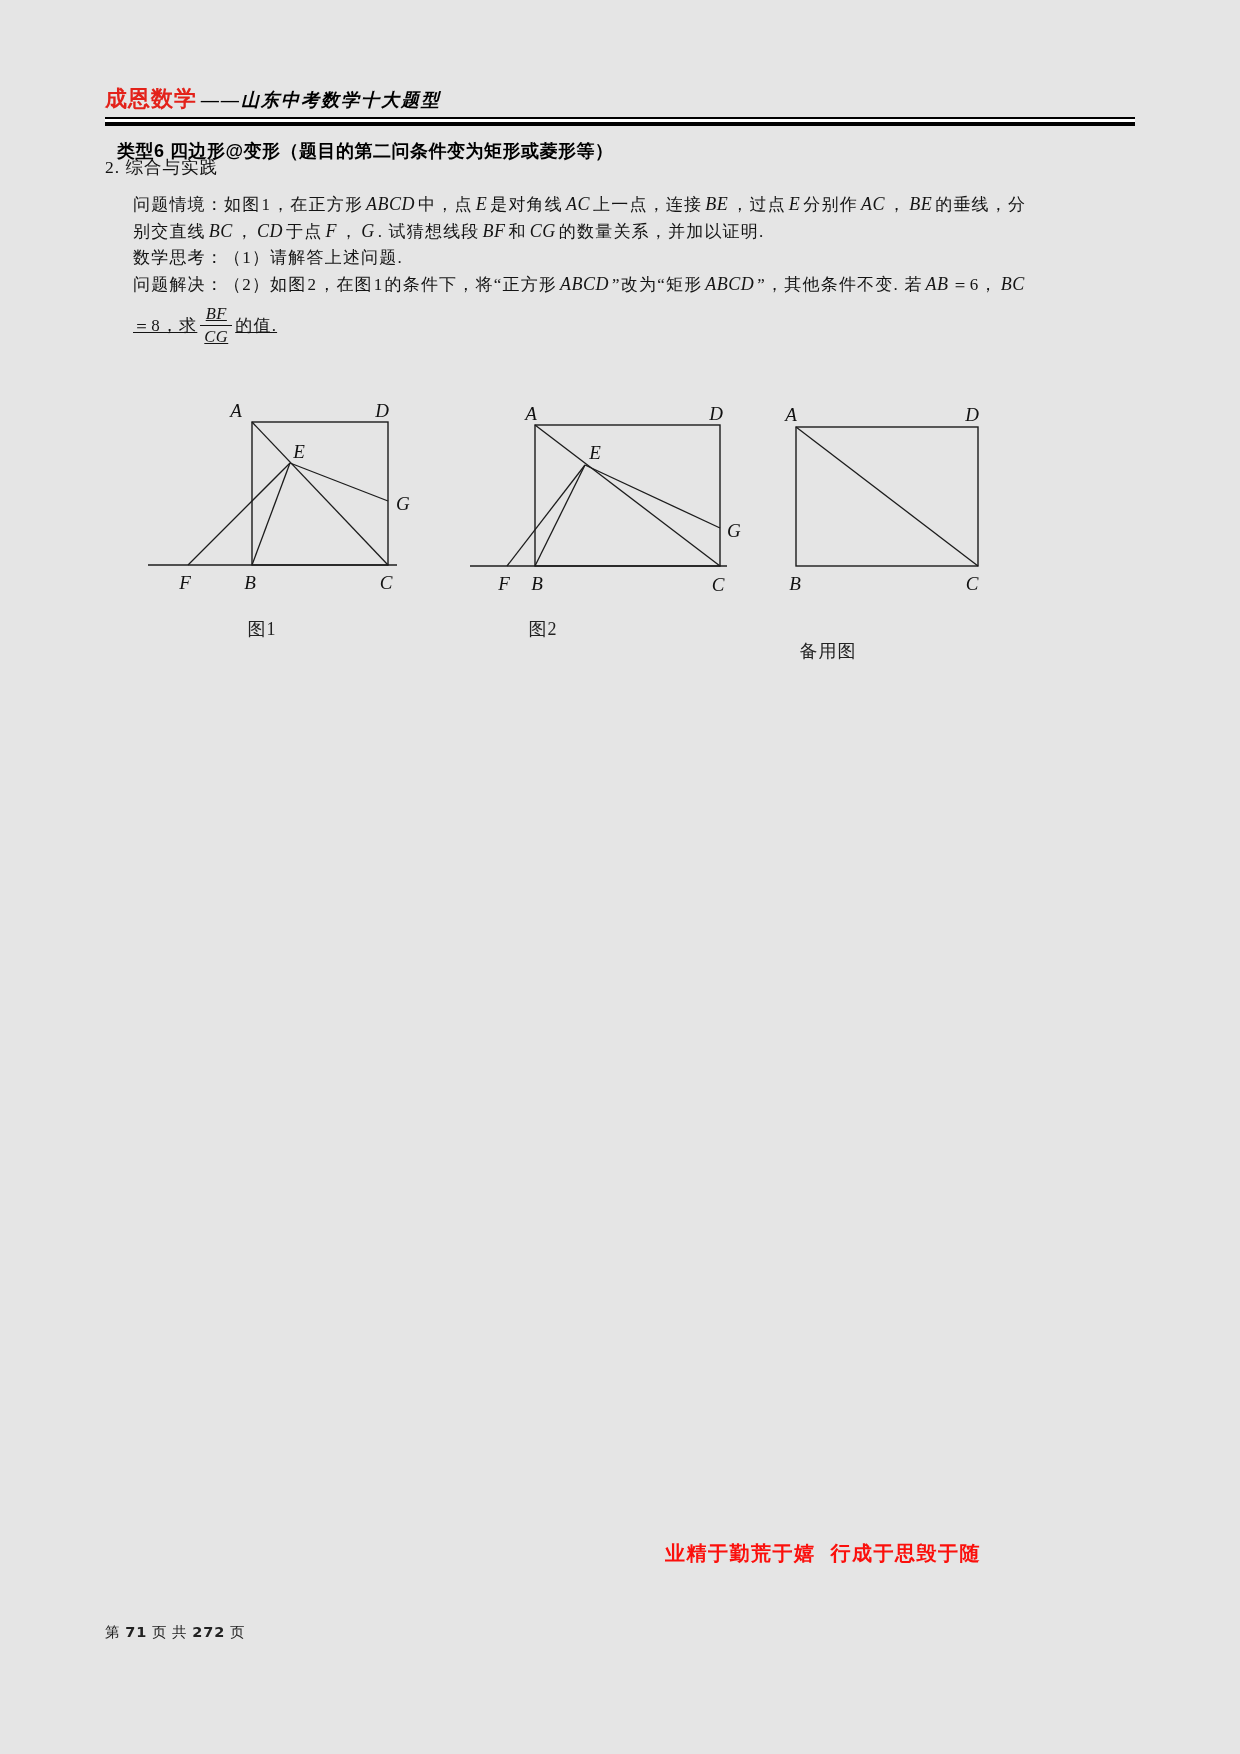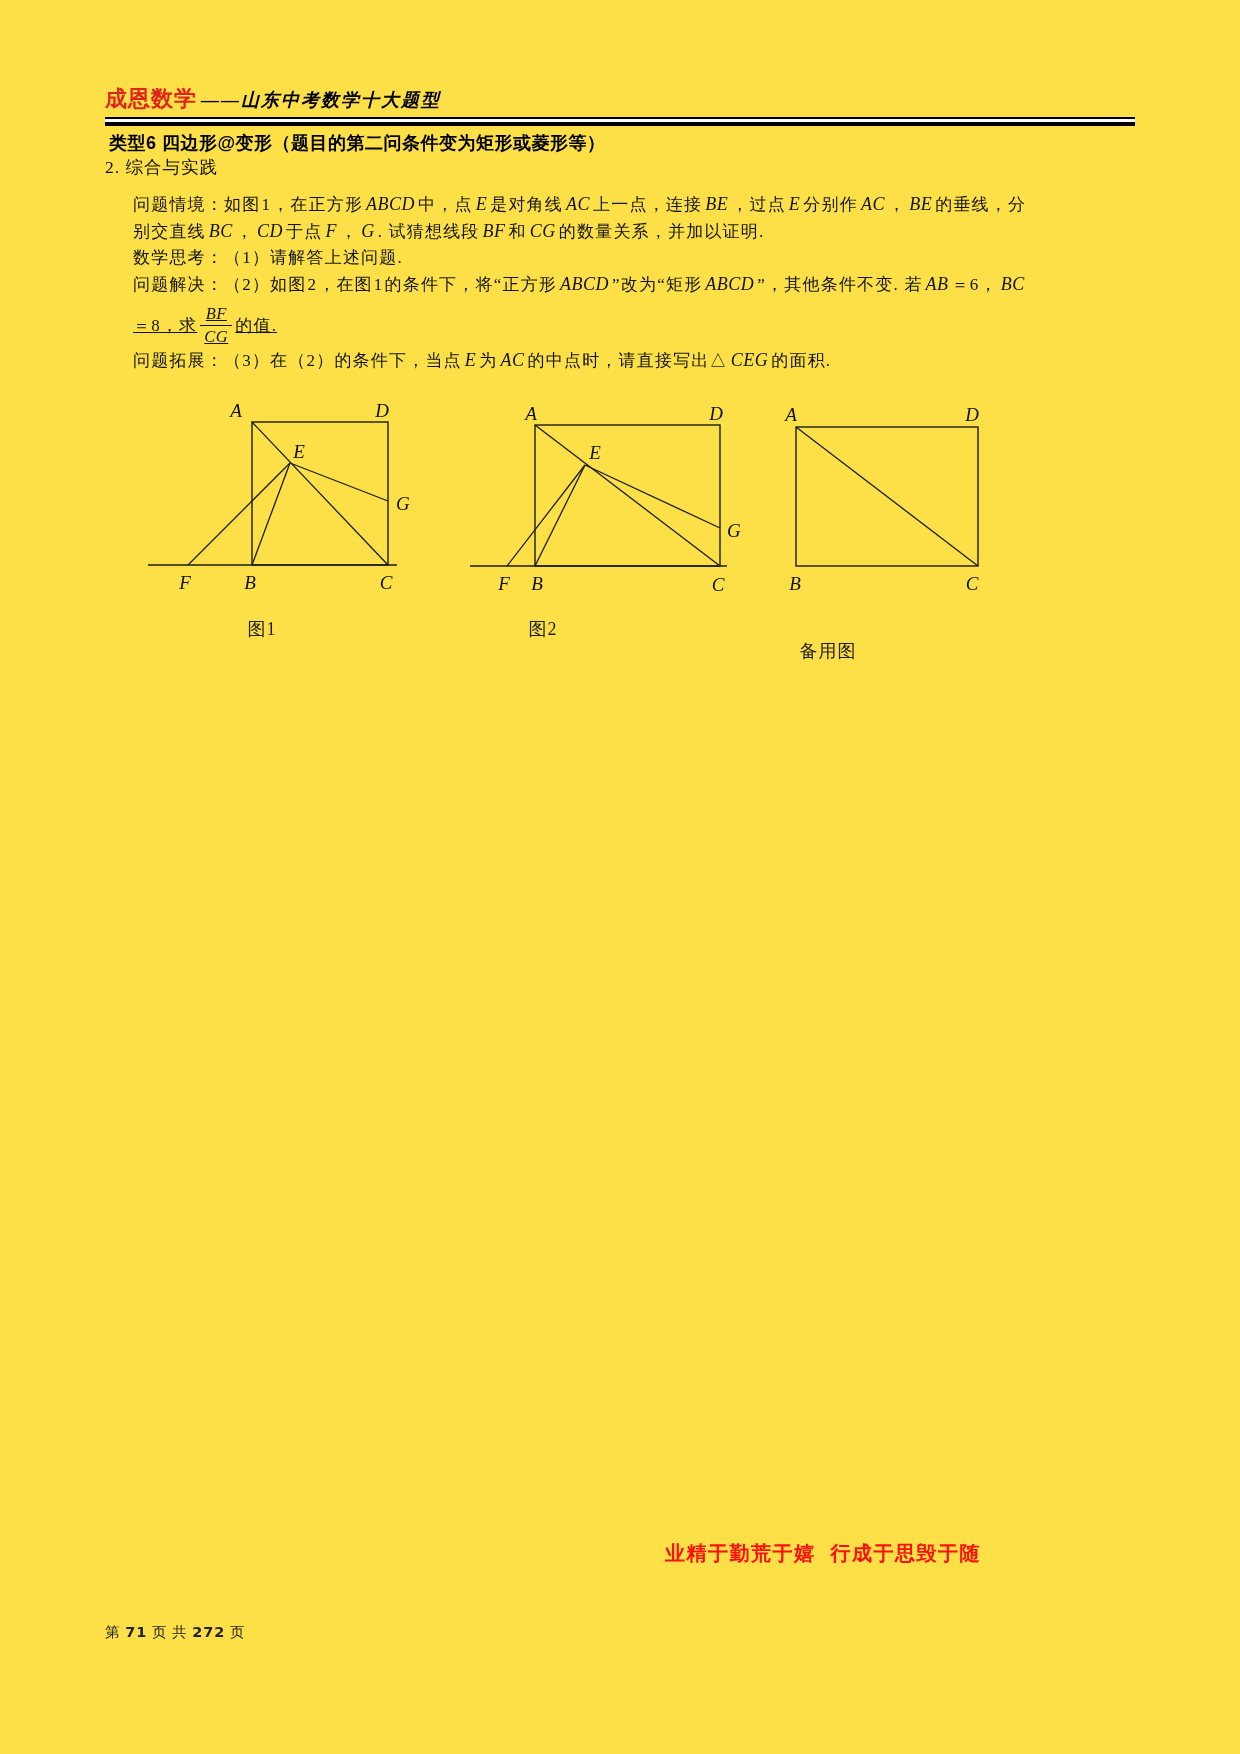--- a/index.html
+++ b/index.html
@@ -1,37 +1,37 @@
 <!DOCTYPE html>
 <html style="--brand-red: #e3221a; --slogan-red: #fb100c; --text: #111111; --line: #1c1c1c;"><head>
 <meta charset="utf-8">
 <style>
   html,body{margin:0;padding:0;background:#9a9a9a;}
   .page{
-    position:relative;width:1240px;height:1754px;background:#fde047;
+    position:relative;width:1240px;height:1754px;background:#e5e5e5;
     font-family:"Liberation Serif",serif;color:#111;overflow:hidden;margin:0 auto;
   }
   .abs{position:absolute;}
   
   .hdr{left:105px;top:84px;width:1030px;white-space:nowrap;}
   .brand{
     font-family:"Liberation Sans",sans-serif;font-weight:bold;font-size:22px;
     color:var(--brand-red,#e3221a);letter-spacing:1px;
   }
   .hdr-sub{
     font-family:"Liberation Serif",serif;font-style:italic;font-weight:bold;
     font-size:18px;color:#000;letter-spacing:2px;margin-left:4px;
   }
   .double-rule{
     left:105px;top:117px;width:1030px;height:3px;background:#fff;
     border-top:2.5px solid #000;border-bottom:4px solid #000;
   }
   
   .sec-title{
-    left:105px;top:127px;width:1060px;margin:4px;
+    left:105px;top:127px;width:1060px;margin:12px;
     font-family:"Liberation Sans",sans-serif;font-weight:bold;font-size:18px;
     color:#000;letter-spacing:0.5px;white-space:nowrap;
   }
   .q-head{left:105px;top:155px;font-size:17.5px;letter-spacing:1px;white-space:nowrap;}
   .line{left:133px;font-size:17px;letter-spacing:1.2px;white-space:nowrap;color:#141414;}
   .seg-cn{font-family:"Liberation Serif",serif;}
   .seg-it{font-family:"Liberation Serif",serif;font-style:italic;font-size:18px;padding:0 3px;letter-spacing:0.5px;}
   .seg-num{font-family:"Liberation Serif",serif;padding:0 1px;}
   .seg-b{font-weight:bold;}
   .frac-line{display:flex;align-items:center;height:52px;text-decoration:underline;}
@@ -80,21 +80,20 @@
 
   <div class="abs line frac-line" style="top:299px">
     <span><span class="seg-cn">＝8，求</span></span>
     <span class="frac">
       <span class="fnum">BF</span>
       <span class="fden">CG</span>
     </span>
     <span><span class="seg-cn">的值.</span></span>
   </div>
 
-  <div class="abs line" style="top:349px"><span class="seg-cn">问题拓展：（3）在（2）的条件下，当点</span><span class="seg-it">E</span><span class="seg-cn">为</span><span class="seg-it">AC</span><span class="seg-cn">的中点时，请直接写出△</span><span class="seg-it">CEG</span><span class="seg-cn">的面积.</span></div>
 
   <svg class="abs fig" style="left:140px;top:395px" width="270" height="205" viewBox="140 395 270 205">
     <rect x="252" y="422" width="136" height="143" stroke-width="1.4"></rect>
     <line x1="148" y1="565" x2="397" y2="565" stroke-width="1.7"></line>
     <line x1="252" y1="422" x2="388" y2="565" stroke-width="1.3"></line>
     <line x1="290" y1="463" x2="188" y2="565" stroke-width="1.3"></line>
     <line x1="290" y1="463" x2="252" y2="565" stroke-width="1.3"></line>
     <line x1="290" y1="463" x2="388" y2="501" stroke-width="1.3"></line>
     <text x="236" y="417" text-anchor="middle">A</text>
     <text x="382" y="417" text-anchor="middle">D</text>

